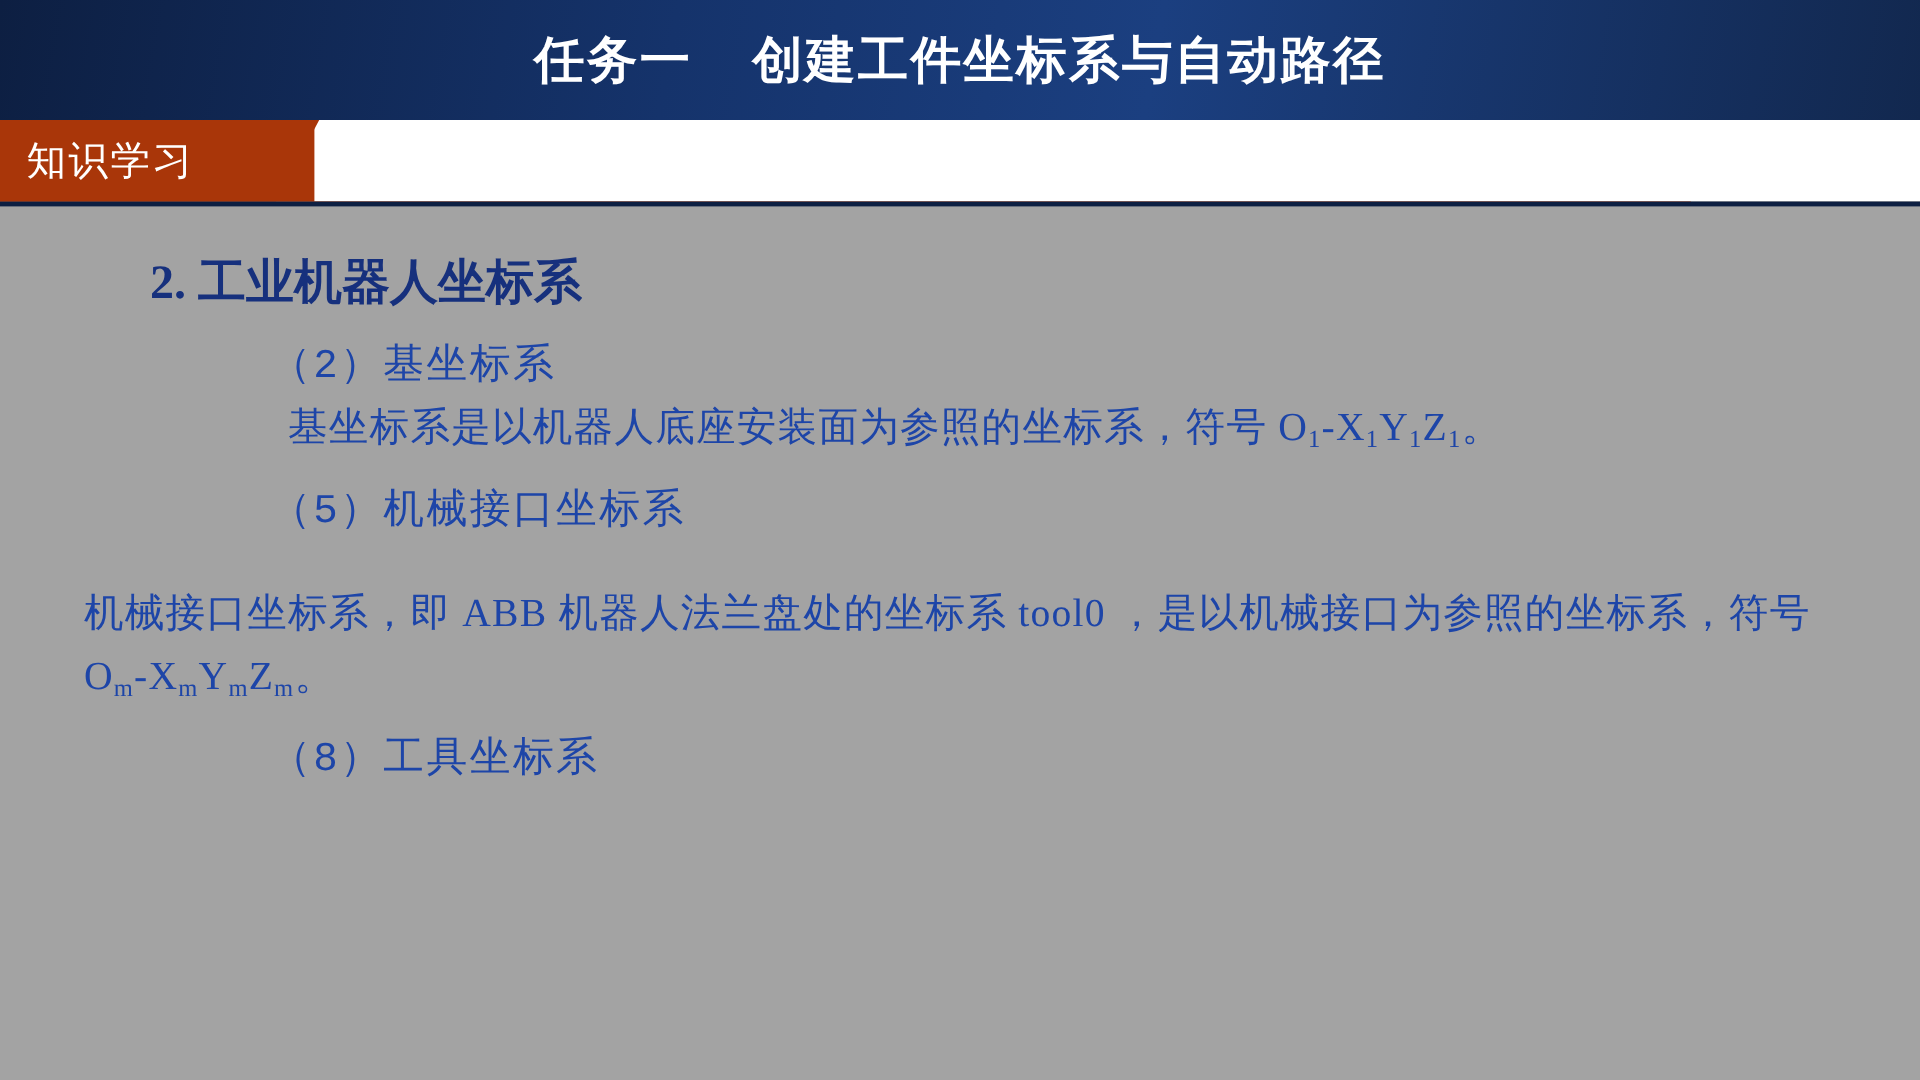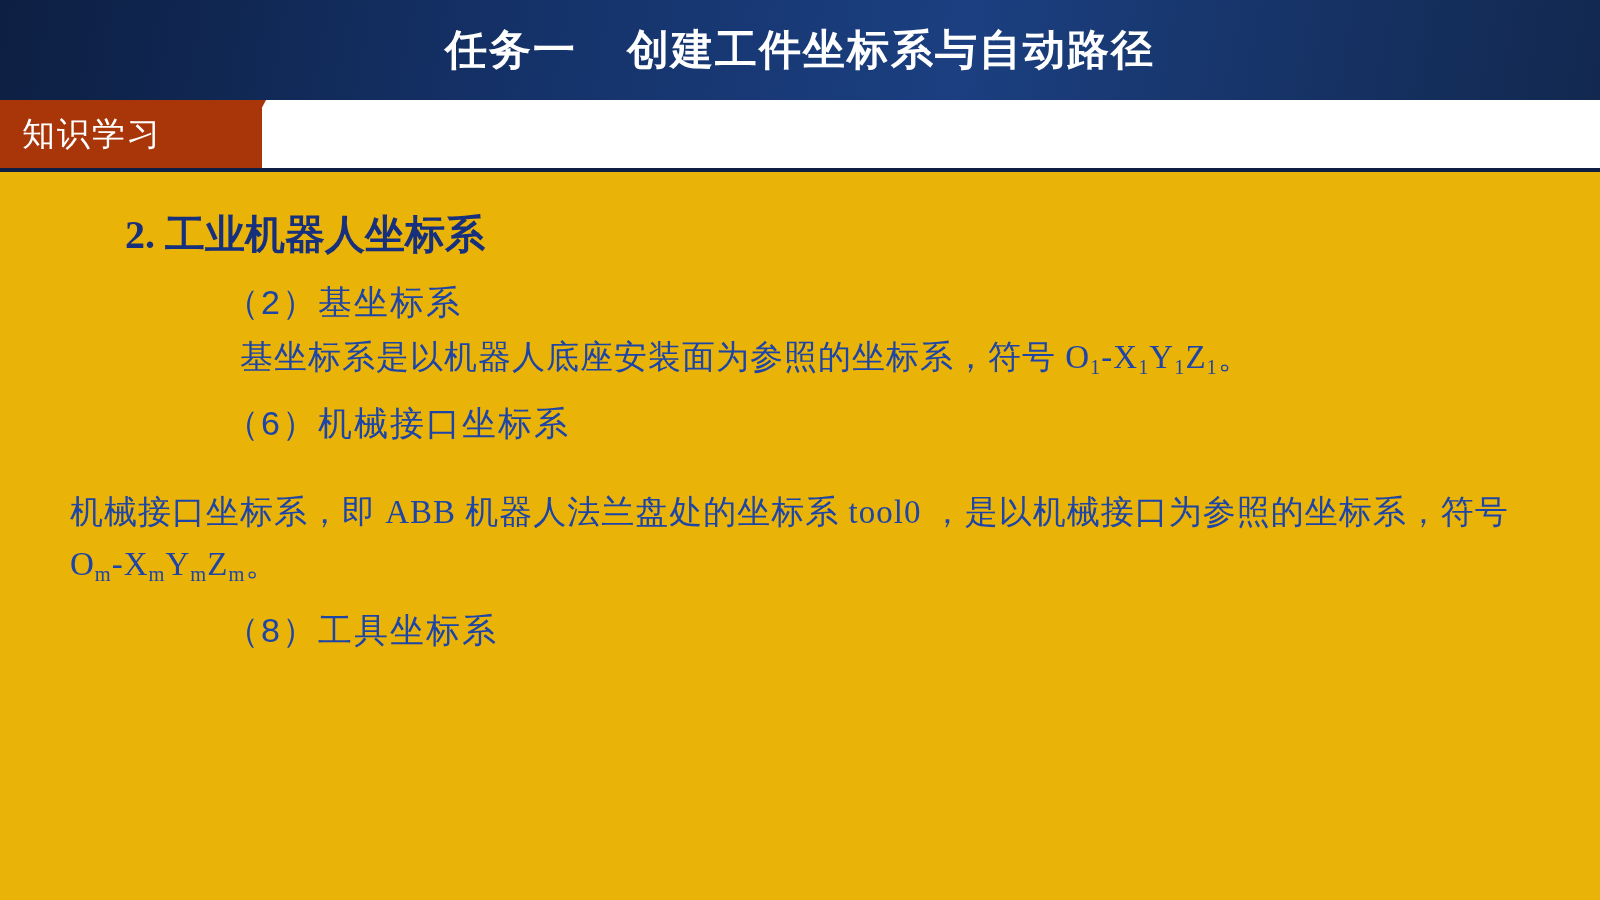--- a/index.html
+++ b/index.html
@@ -10,21 +10,21 @@
     width: 1600px;
     height: 900px;
     overflow: hidden;
     background: #ffffff;
     font-family: "Liberation Sans", sans-serif;
   }
   .slide {
     position: relative;
     width: 1600px;
     height: 900px;
-    background: #eab308;
+    background: #a3a3a3;
   }
 
   
   .title-bar {
     position: absolute;
     left: 0;
     top: 0;
     width: 1600px;
     height: 100px;
     background: linear-gradient(100deg, #0d1f42 0%, #15336b 35%, #1b3f80 60%, #12284f 100%);
@@ -105,21 +105,21 @@
     font-weight: bold;
     color: #16307d;
     margin: 8px 0 6px 55px;
     font-family: "Liberation Serif", "DejaVu Serif", serif;
   }
   .sub {
     font-size: 34px;
     color: #1d45a8;
     margin: 18px 0 4px 155px;
     letter-spacing: 2px;
-    font-family: Liberation Sans, sans-serif;
+    font-family: Liberation Mono, monospace;
   }
   .para {
     font-size: 33px;
     color: #1d45a8;
     line-height: 1.55;
     margin: 6px 0 4px 0;
     letter-spacing: 1px;
     font-family: "Liberation Serif", "DejaVu Serif", serif;
   }
   .para.indent {
@@ -160,19 +160,19 @@
   </div>
   <div class="band-underline"></div>
 
   <div class="content">
 
     <div class="h-item">2. 工业机器人坐标系</div>
 
     <div class="sub">（2）基坐标系</div>
     <div class="para indent"><span>基坐标系是以机器人底座安装面为参照的坐标系，符号 </span><span class="sym nowrap">O<sub>1</sub>-X<sub>1</sub>Y<sub>1</sub>Z<sub>1</sub></span><span>。</span></div>
 
-    <div class="sub">（6）机械接口坐标系</div>
+    <div class="sub">（5）机械接口坐标系</div>
     <div class="para indent2 hang"><span>机械接口坐标系，即 ABB 机器人法兰盘处的坐标系 tool0 ，是以机械接口为参照的坐标系，符号 </span><span class="sym nowrap">O<sub>m</sub>-X<sub>m</sub>Y<sub>m</sub>Z<sub>m</sub></span><span>。</span></div>
 
     <div class="sub">（8）工具坐标系</div>
 
   </div>
 </div>
 
 </body></html>

